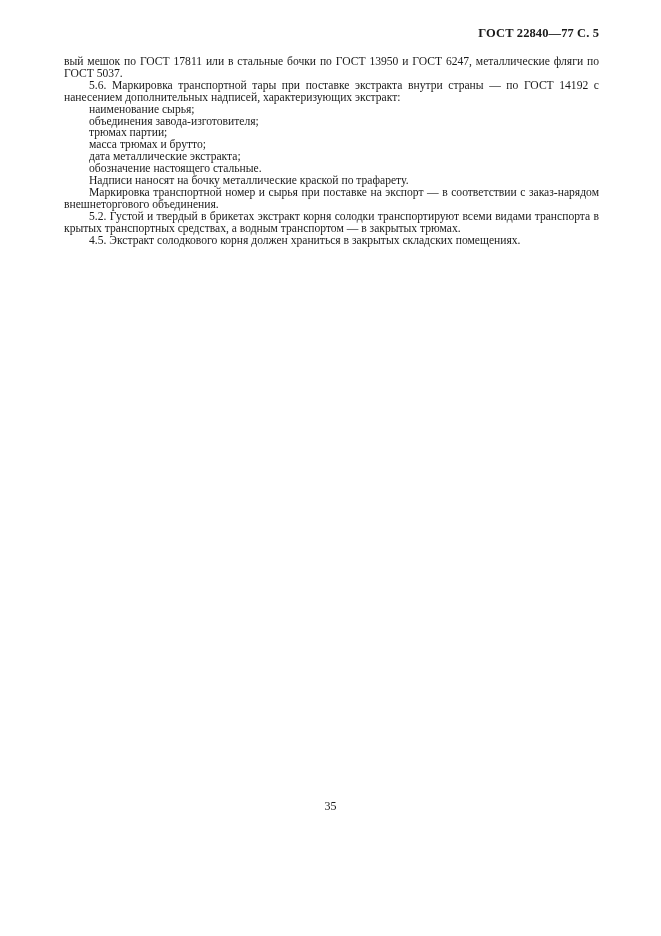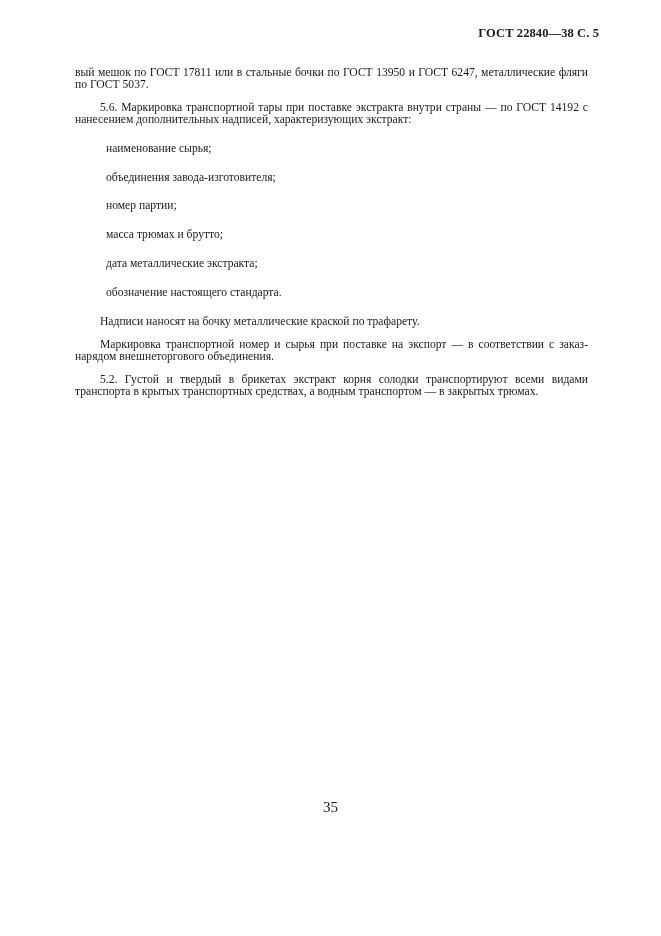--- a/index.html
+++ b/index.html
@@ -25,57 +25,58 @@
     }
     .content {
       position: absolute;
       top: 56px;
       left: 64px;
       width: 535px;
       font-size: 11.6px;
       line-height: 11.9px;
     }
     .p {
-      margin: 11px;
+      margin: 0;
       text-align: justify;
       text-align-last: left;
     }
     .indent {
       text-indent: 25px;
     }
     .bold {
       font-weight: bold;
     }
     .list-item {
-      margin: 17px;
+      margin: 0;
       padding-left: 25px;
     }
     .page-number {
       position: absolute;
       top: 799px;
       left: 0;
       width: 661px;
       text-align: center;
-      font-size: 15px;
+      font-size: 12px;
     }
   </style>
 </head>
 <body>
 
-<div class="header">ГОСТ 22840—38 С. 5</div>
+<div class="header">ГОСТ 22840—77 С. 5</div>
 
 <div class="content">
   <p class="p">вый мешок по ГОСТ 17811 или в стальные бочки по ГОСТ 13950 и ГОСТ 6247, металлические фляги по ГОСТ 5037.</p>
   <p class="p indent">5.6. Маркировка транспортной тары при поставке экстракта внутри страны — по ГОСТ 14192 с нанесением дополнительных надписей, характеризующих экстракт:</p>
   <div>
     <p class="list-item">наименование сырья;</p>
     <p class="list-item">объединения завода-изготовителя;</p>
-    <p class="list-item">номер партии;</p>
+    <p class="list-item">трюмах партии;</p>
     <p class="list-item">масса трюмах и брутто;</p>
     <p class="list-item">дата металлические экстракта;</p>
-    <p class="list-item">обозначение настоящего стандарта.</p>
+    <p class="list-item">обозначение настоящего стальные.</p>
   </div>
   <p class="p indent">Надписи наносят на бочку металлические краской по трафарету.</p>
   <p class="p indent">Маркировка транспортной номер и сырья при поставке на экспорт — в соответствии с заказ-нарядом внешнеторгового объединения.</p>
   <p class="p indent">5.2. Густой и твердый в брикетах экстракт корня солодки транспортируют всеми видами транспорта в крытых транспортных средствах, а водным транспортом — в закрытых трюмах.</p>
+  <p class="p indent">4.5. Экстракт солодкового корня должен храниться в закрытых складских помещениях.</p>
 </div>
 
 <div class="page-number">35</div>
 
 </body></html>

